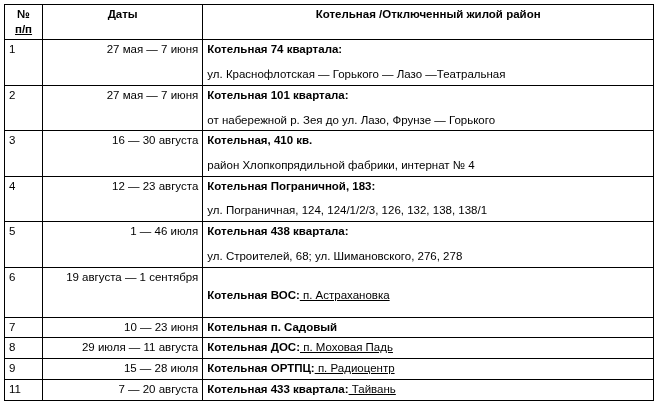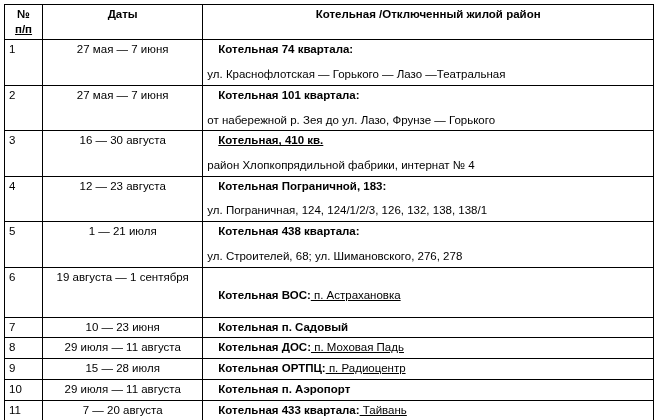--- a/index.html
+++ b/index.html
@@ -47,46 +47,45 @@
   }
   th .l1 { display: block; }
   th .l2 { display: block; text-decoration: underline; }
 
   td.num {
     text-align: left;
     padding-left: 6px;
     font-size: 11.5px;
   }
   td.dates {
-    text-align: center;
+    text-align: right;
     padding-left: 8px;
     font-size: 11.5px;
   }
   td.obj {
     text-align: left;
     padding-left: 6px;
   }
   .boiler {
     font-weight: bold;
-    margin-left: 11px;
   }
   .district {
     font-weight: normal;
   }
   .obj-line2 {
     display: block;
     margin-top: 10px;
   }
   .inline-district {
     font-weight: normal;
     text-decoration: underline;
   }
   .row-tall td { height: 44px; }
   .spacer-top { display:block; height: 18px; }
-  .underline-art { text-decoration: underline; }
+  .underline-art { }
 </style>
 </head>
 <body>
 
 <div class="sheet">
   <table class="schedule">
     <colgroup>
       <col class="c-num">
       <col class="c-dates">
       <col class="c-obj">
@@ -129,21 +128,21 @@
       <tr>
         <td class="num">4</td>
         <td class="dates">12 — 23 августа</td>
         <td class="obj">
           <span class="boiler">Котельная Пограничной, 183:</span>
           <span class="district obj-line2">ул. Пограничная, 124, 124/1/2/3, 126, 132, 138, 138/1</span>
         </td>
       </tr>
       <tr>
         <td class="num">5</td>
-        <td class="dates">1 — 21 июля</td>
+        <td class="dates">1 — 46 июля</td>
         <td class="obj">
           <span class="boiler">Котельная 438 квартала:</span>
           <span class="district obj-line2">ул. Строителей, 68; ул. Шимановского, 276, 278</span>
         </td>
       </tr>
       <tr class="row-tall">
         <td class="num">6</td>
         <td class="dates">19 августа — 1 сентября</td>
         <td class="obj">
           <span class="spacer-top"></span>
@@ -165,27 +164,20 @@
         </td>
       </tr>
       <tr>
         <td class="num">9</td>
         <td class="dates">15 — 28 июля</td>
         <td class="obj">
           <span class="boiler">Котельная ОРТПЦ:</span><span class="inline-district"> п. Радиоцентр</span>
         </td>
       </tr>
       <tr>
-        <td class="num">10</td>
-        <td class="dates">29 июля — 11 августа</td>
-        <td class="obj">
-          <span class="boiler">Котельная п. Аэропорт</span><span class="inline-district"></span>
-        </td>
-      </tr>
-      <tr>
         <td class="num">11</td>
         <td class="dates">7 — 20 августа</td>
         <td class="obj">
           <span class="boiler">Котельная 433 квартала:</span><span class="inline-district"> Тайвань</span>
         </td>
       </tr>
     </tbody>
   </table>
 </div>
 

